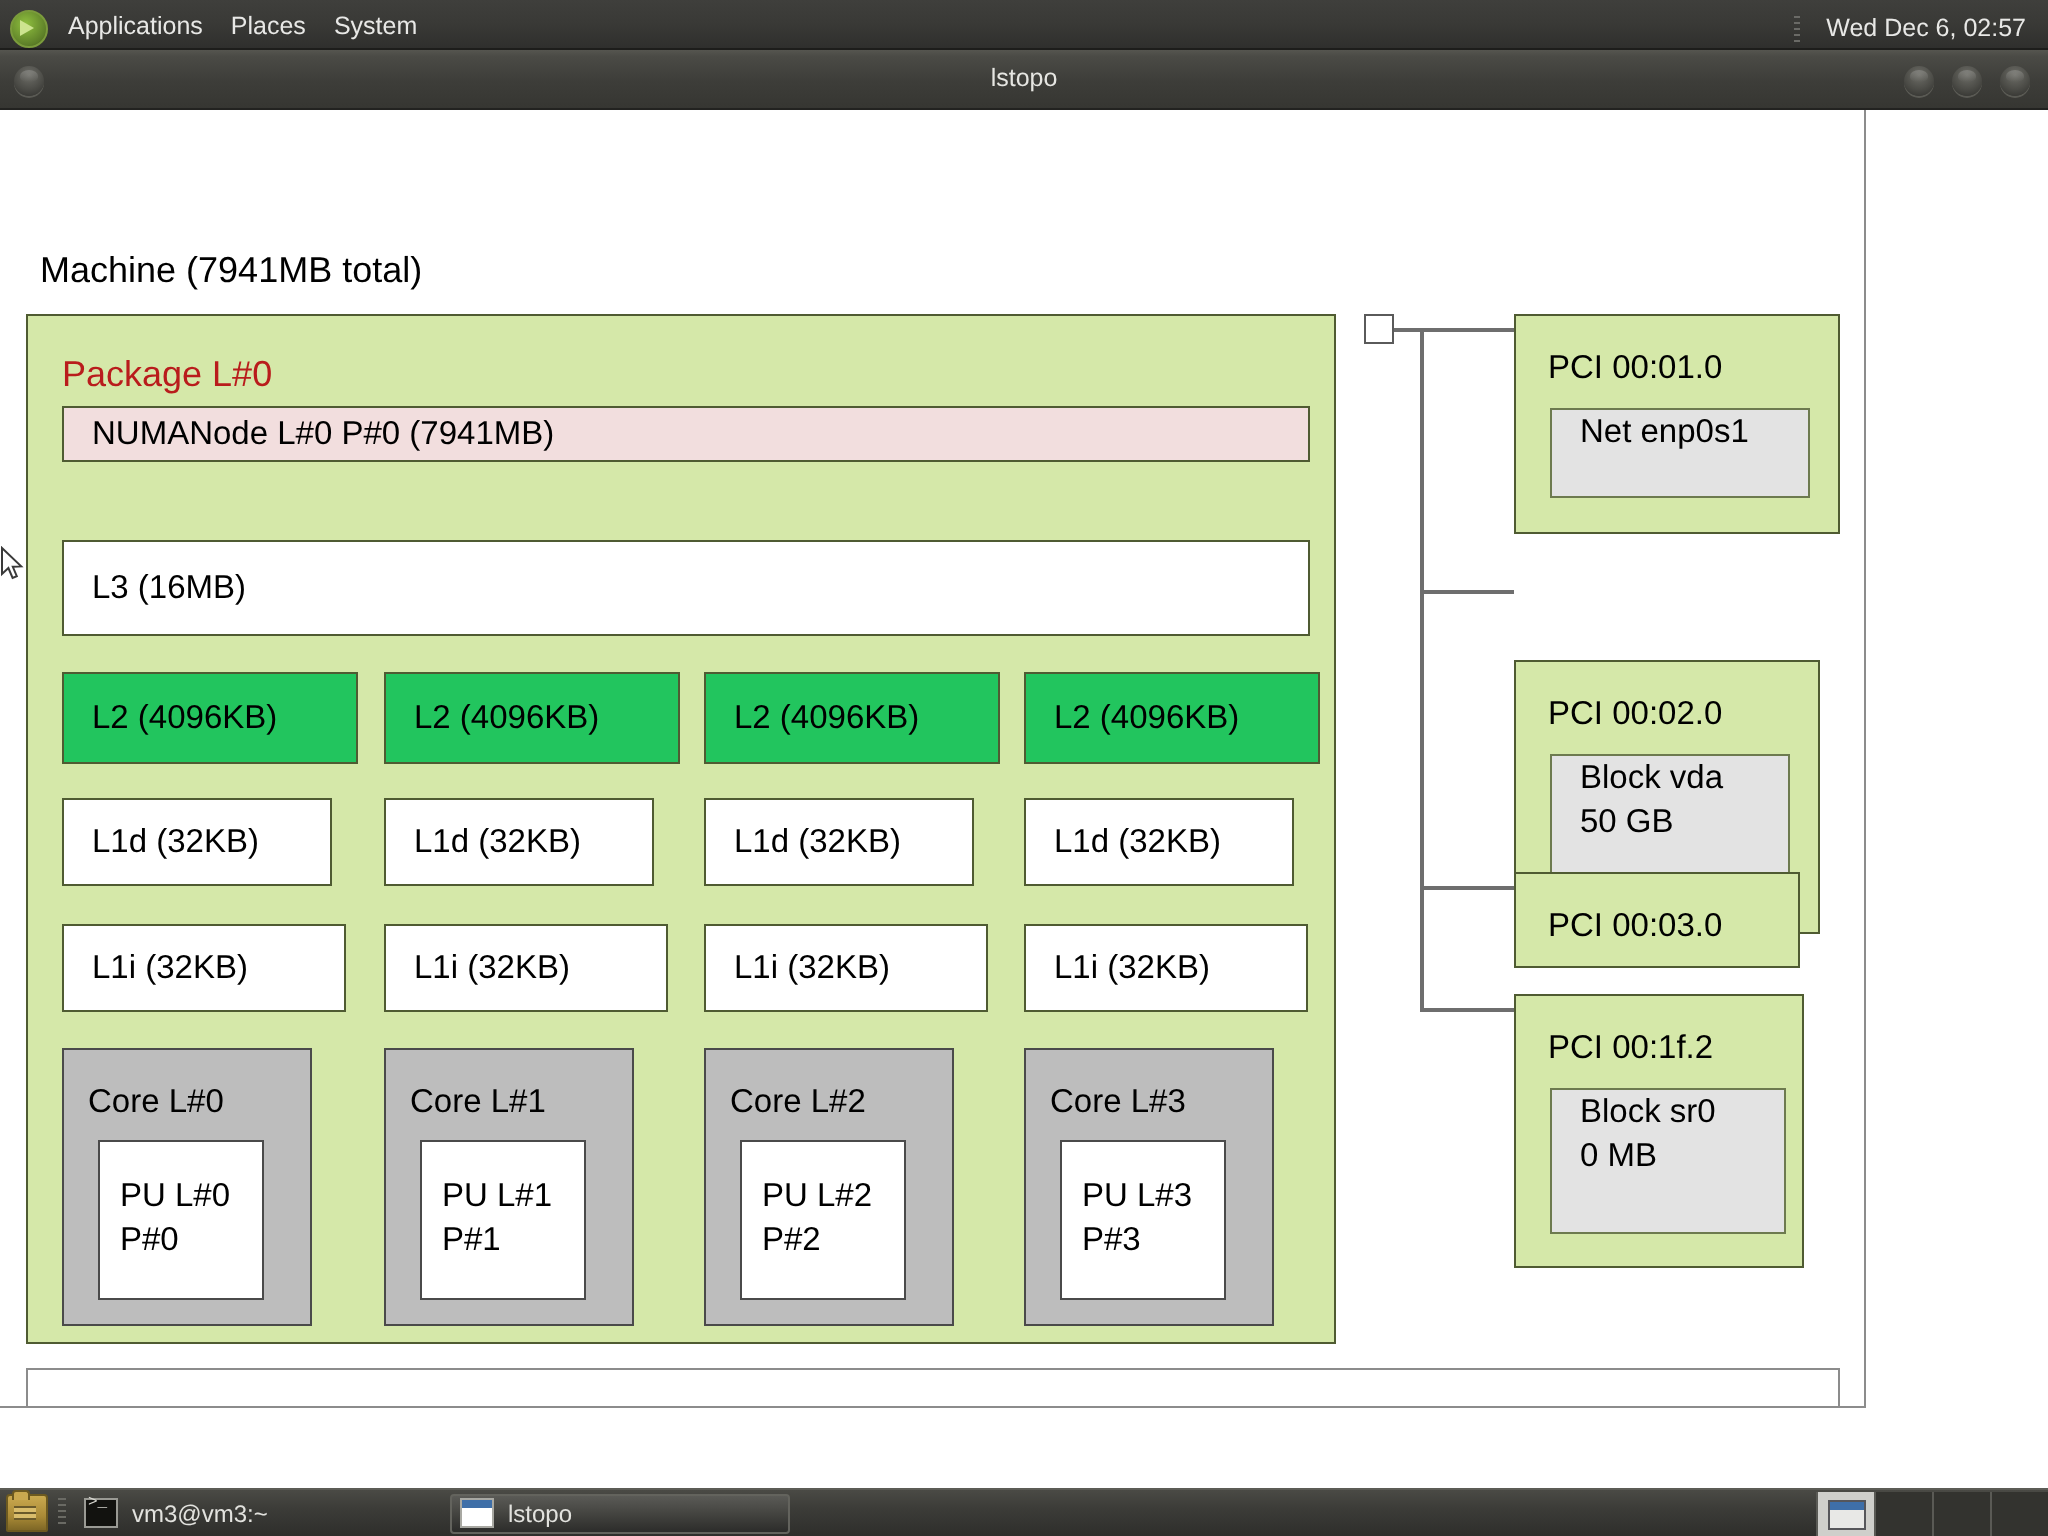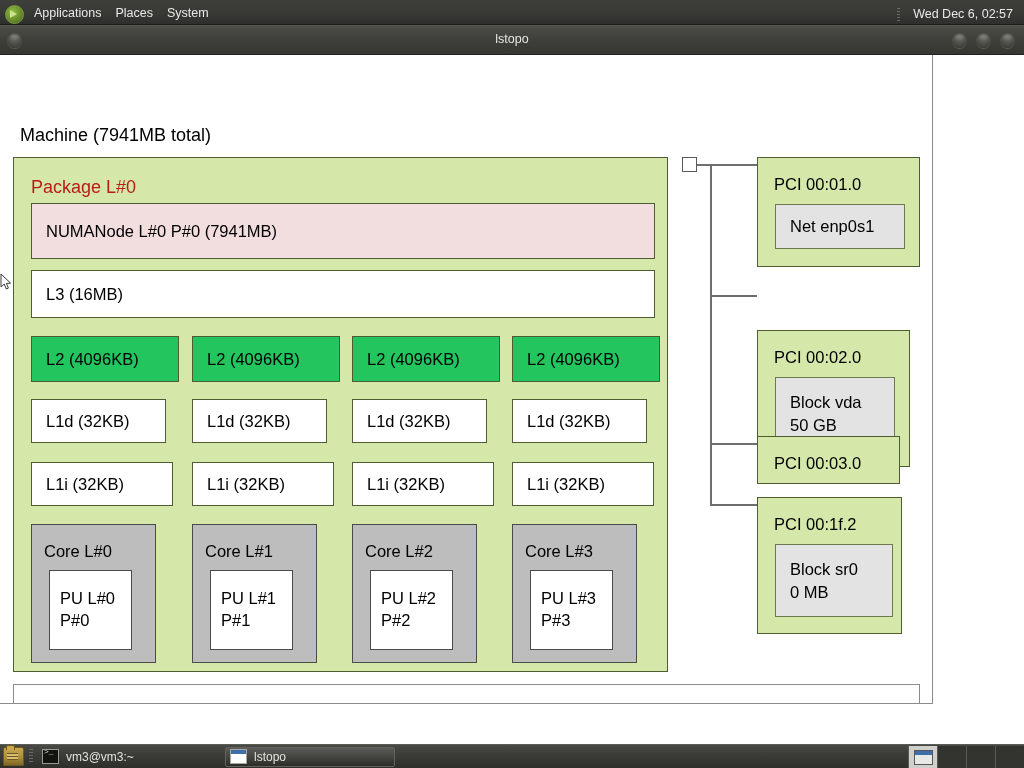--- a/index.html
+++ b/index.html
@@ -126,21 +126,21 @@
 
   .box {
     position: absolute;
     box-sizing: border-box;
     border: 1px solid #4f5b32;
     display: flex; align-items: center;
   }
   .box > .lbl { padding-left: 14px; }
 
   #numanode {
-    left: 17px; top: 45px; width: 624px; height: 56px;
+    left: 17px; top: 45px; width: 624px; height: 28px;
     background: #f2dede;
   }
   #l3 {
     left: 17px; top: 112px; width: 624px; height: 48px;
     background: #ffffff;
   }
   .l2  { top: 178px; width: 148px; height: 46px; background:#22c55e; }
   .l1d { top: 241px; width: 135px; height: 44px; background:#ffffff; }
   .l1i { top: 304px; width: 142px; height: 44px; background:#ffffff; }
 
@@ -181,21 +181,21 @@
   }
   .pci-label {
     position: absolute; left: 16px; top: 17px;
     font-size: 16.5px; color: #000; white-space: nowrap;
   }
   .pci-child {
     position: absolute;
     background: #e3e3e3;
     border: 1px solid #6d7a4f;
     box-sizing: border-box;
-    display: flex; flex-direction: column; justify-content: center;
+    display: flex; flex-direction: column; 
     padding-left: 14px;
   }
   .pci-child span { font-size: 16.5px; color: #000; line-height: 1.35; white-space: nowrap; }
 
   #pci1 { left: 757px; top: 102px; width: 163px; height: 110px; }
   #pci1-child { left: 17px; top: 46px; width: 130px; height: 45px; }
   #pci2 { left: 757px; top: 232px; width: 153px; height: 137px; margin-top: 43px; }
   #pci2-child { left: 17px; top: 46px; width: 120px; height: 73px; }
   #pci3 { left: 757px; top: 381px; width: 143px; height: 48px; }
   #pci4 { left: 757px; top: 442px; width: 145px; height: 137px; }

